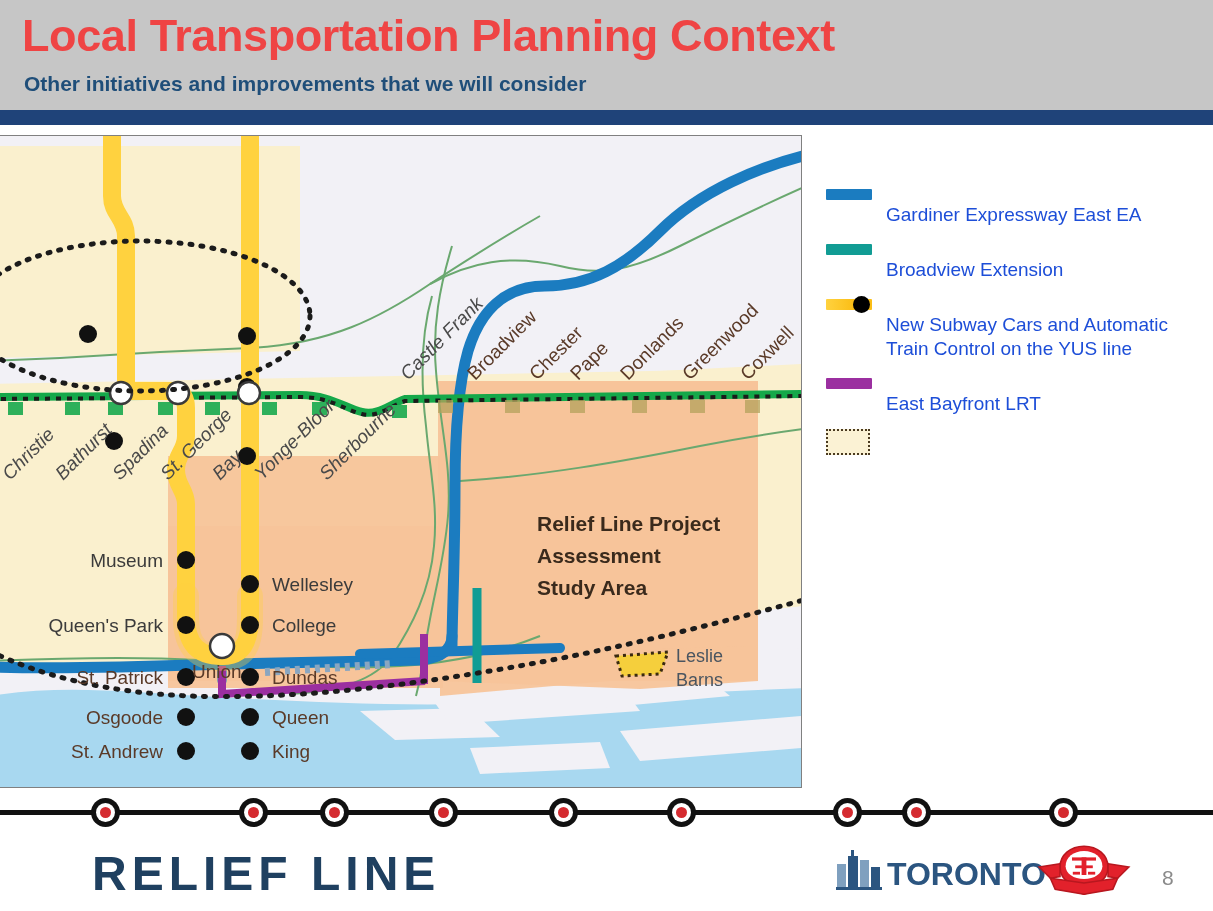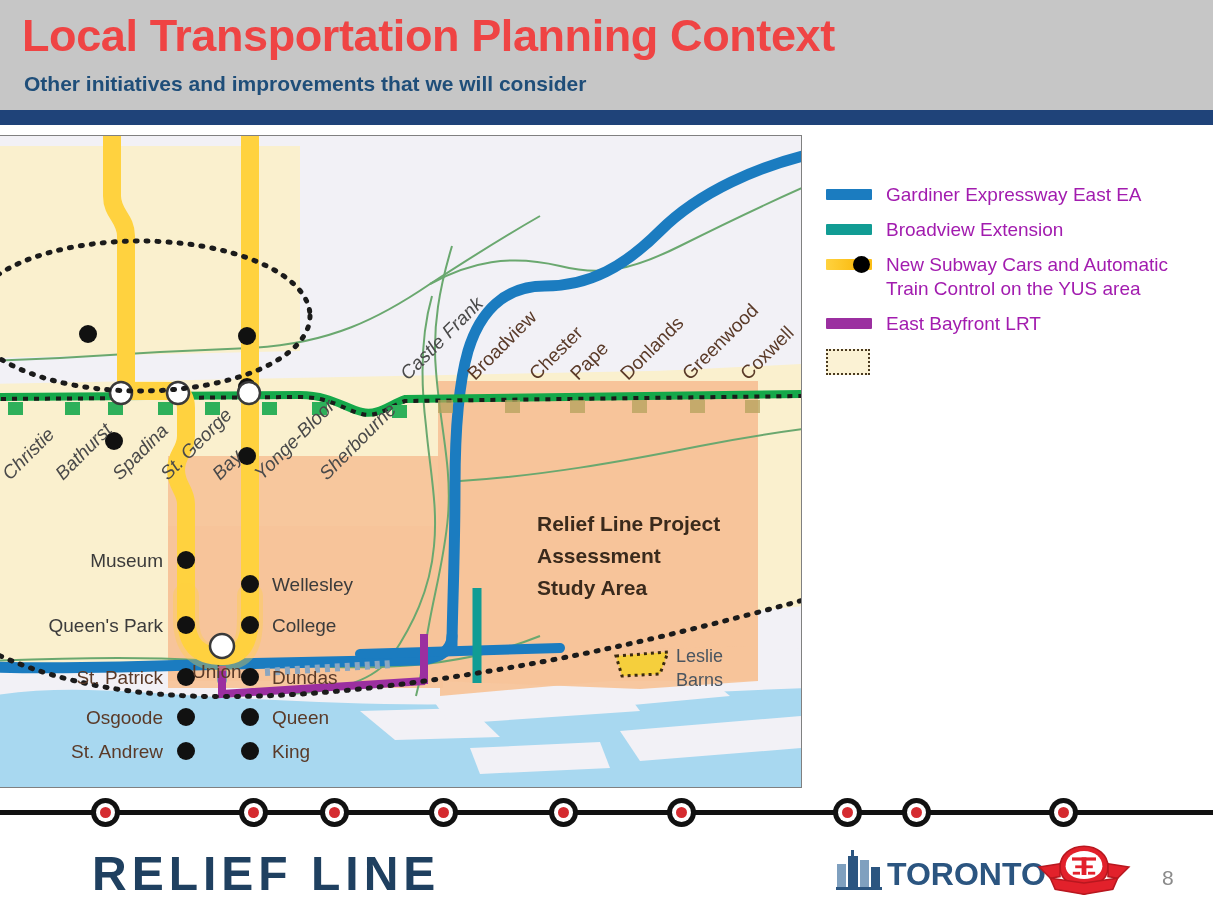--- a/index.html
+++ b/index.html
@@ -127,22 +127,23 @@
   .sw-box {
     position: absolute;
     left: 0; top: 0;
     width: 44px; height: 26px;
     background: #fbf2d4;
     border: 2px dotted #4a3a20;
     box-sizing: border-box;
   }
   .legend-text {
     font-size: 19px;
-    color: #a21caf;
+    color: #1d4ed8;
     line-height: 1.22;
+    margin-top: 20px;
   }
 
   
   #footer-line {
     position: absolute;
     left: 0; top: 810px;
     width: 1213px; height: 5px;
     background: #111111;
   }
   .footer-stop {
@@ -391,21 +392,21 @@
       <div class="sw-bar" style="background:#119c94"></div>
     </div>
     <div class="legend-text">Broadview Extension</div>
   </div>
 
   <div class="legend-row">
     <div class="legend-swatch">
       <div class="sw-bar" style="background:linear-gradient(90deg,#ffd23f 0%,#fbbe16 60%,#fbbe16 100%)"></div>
       <div class="sw-dot"></div>
     </div>
-    <div class="legend-text">New Subway Cars and Automatic Train Control on the YUS area</div>
+    <div class="legend-text">New Subway Cars and Automatic Train Control on the YUS line</div>
   </div>
 
   <div class="legend-row">
     <div class="legend-swatch">
       <div class="sw-bar" style="background:#9b2fa0"></div>
     </div>
     <div class="legend-text">East Bayfront LRT</div>
   </div>
 
   <div class="legend-row">

